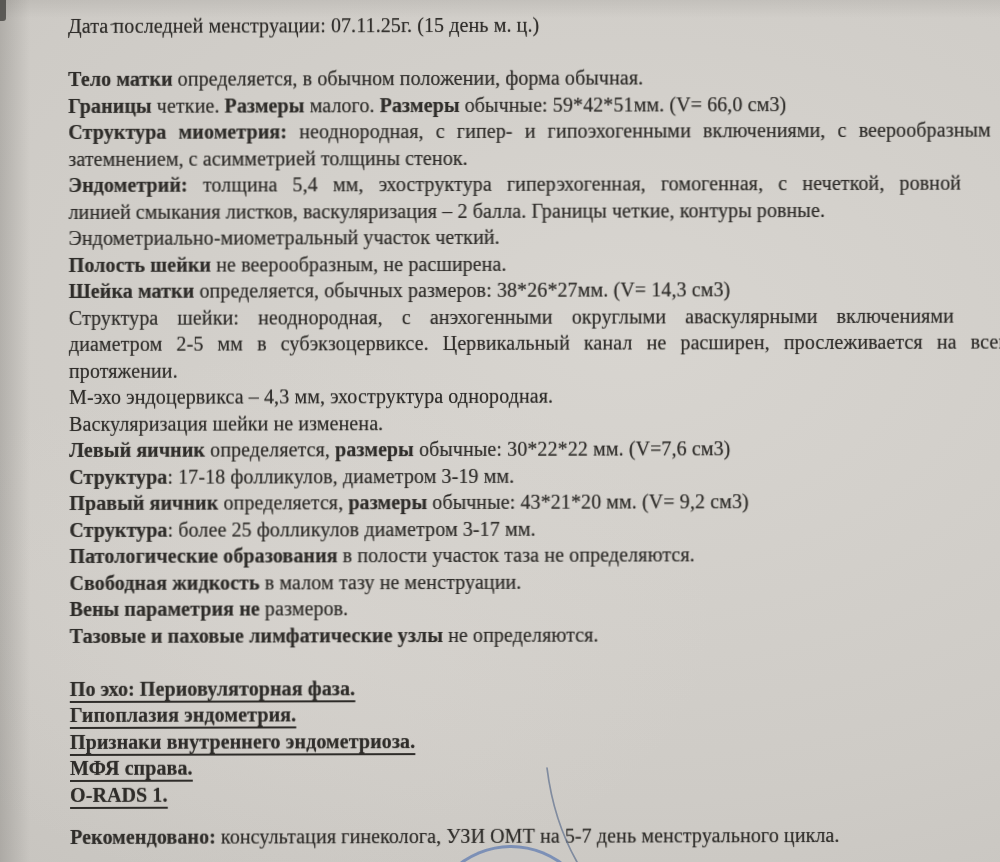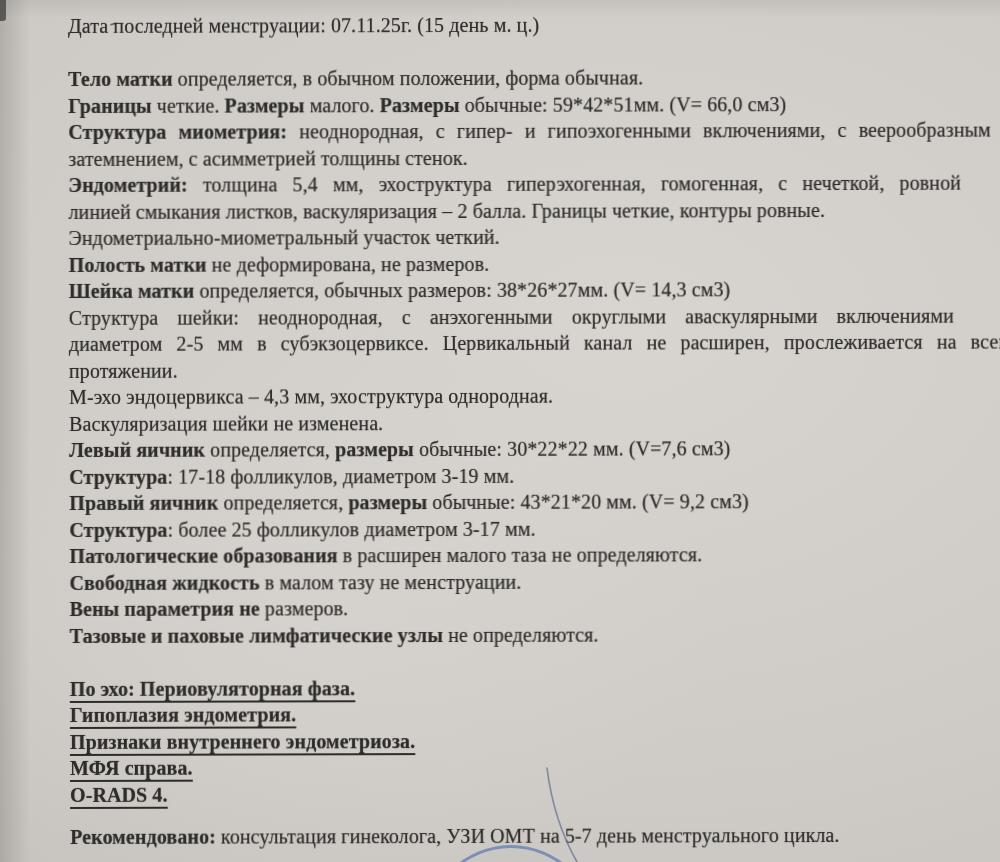--- a/index.html
+++ b/index.html
@@ -69,41 +69,41 @@
 <div class="report-body">
     <div class="line"><span class="">Дата последней менструации: 07.11.25г.  (15 день м. ц.)</span></div>
     <div class="line"></div>
     <div class="line"><span class="seg-b ">Тело матки</span><span class=""> определяется, в обычном положении, форма обычная.</span></div>
     <div class="line"><span class="seg-b ">Границы</span><span class=""> четкие. </span><span class="seg-b ">Размеры</span><span class=""> малого. </span><span class="seg-b ">Размеры</span><span class=""> обычные: 59*42*51мм.  (V= 66,0  см3)</span></div>
     <div class="line" style="word-spacing: 7px;"><span class="seg-b ">Структура миометрия:</span><span class=""> неоднородная, с гипер- и гипоэхогенными включениями, с веерообразным</span></div>
     <div class="line"><span class="">затемнением, с асимметрией толщины стенок.</span></div>
     <div class="line" style="word-spacing: 10px;"><span class="seg-b ">Эндометрий:</span><span class=""> толщина 5,4 мм, эхоструктура гиперэхогенная, гомогенная, с нечеткой, ровной</span></div>
     <div class="line"><span class="">линией смыкания листков, васкуляризация – 2 балла. Границы четкие, контуры ровные.</span></div>
     <div class="line"><span class="">Эндометриально-миометральный участок четкий.</span></div>
-    <div class="line"><span class="seg-b ">Полость матки</span><span class=""> не деформирована, не размеров.</span></div>
+    <div class="line"><span class="seg-b ">Полость шейки</span><span class=""> не веерообразным, не расширена.</span></div>
     <div class="line"><span class="seg-b ">Шейка матки</span><span class=""> определяется, обычных размеров: 38*26*27мм.  (V= 14,3 см3)</span></div>
     <div class="line" style="word-spacing: 14px;"><span class="">Структура шейки: неоднородная, с анэхогенными округлыми аваскулярными включениями</span></div>
     <div class="line" style="word-spacing: 9px;"><span class="">диаметром 2-5 мм в субэкзоцервиксе. Цервикальный канал не расширен, прослеживается на всем</span></div>
     <div class="line"><span class="">протяжении.</span></div>
     <div class="line"><span class="">М-эхо эндоцервикса – 4,3 мм, эхоструктура однородная.</span></div>
     <div class="line"><span class="">Васкуляризация шейки не изменена.</span></div>
     <div class="line"><span class="seg-b ">Левый яичник</span><span class=""> определяется, </span><span class="seg-b ">размеры</span><span class=""> обычные: 30*22*22 мм. (V=7,6 см3)</span></div>
     <div class="line"><span class="seg-b ">Структура</span><span class="">: 17-18 фолликулов, диаметром 3-19 мм.</span></div>
     <div class="line"><span class="seg-b ">Правый яичник</span><span class=""> определяется, </span><span class="seg-b ">размеры</span><span class=""> обычные: 43*21*20 мм.  (V= 9,2 см3)</span></div>
     <div class="line"><span class="seg-b ">Структура</span><span class="">: более 25 фолликулов диаметром 3-17 мм.</span></div>
-    <div class="line"><span class="seg-b ">Патологические образования</span><span class=""> в расширен малого таза не определяются.</span></div>
+    <div class="line"><span class="seg-b ">Патологические образования</span><span class=""> в полости участок таза не определяются.</span></div>
     <div class="line"><span class="seg-b ">Свободная жидкость</span><span class=""> в малом тазу не менструации.</span></div>
     <div class="line"><span class="seg-b ">Вены параметрия не</span><span class=""> размеров.</span></div>
     <div class="line"><span class="seg-b ">Тазовые и паховые лимфатические узлы</span><span class=""> не определяются.</span></div>
     <div class="line"></div>
     <div class="line"><span class="seg-b seg-u">По эхо: Периовуляторная фаза.</span></div>
     <div class="line"><span class="seg-b seg-u">Гипоплазия эндометрия.</span></div>
     <div class="line"><span class="seg-b seg-u">Признаки внутреннего эндометриоза.</span></div>
     <div class="line"><span class="seg-b seg-u">МФЯ справа.</span></div>
-    <div class="line"><span class="seg-b seg-u">O-RADS 4.</span></div>
+    <div class="line"><span class="seg-b seg-u">O-RADS 1.</span></div>
     <div class="line gap-sm"></div>
     <div class="line"><span class="seg-b ">Рекомендовано:</span><span class=""> консультация гинеколога, УЗИ ОМТ  на 5-7 день менструального цикла.</span></div>
   </div>
 
 <div class="stamp-arc"></div>
 <div class="stamp-letters">ПЕ</div>
 
 <svg class="pen-svg" width="1000" height="862" viewBox="0 0 1000 862">
   <path d="M547 768 C 551 800, 560 832, 577 862" fill="none" stroke="rgba(102,118,145,0.75)" stroke-width="1.7" stroke-linecap="round"></path>
 </svg>

